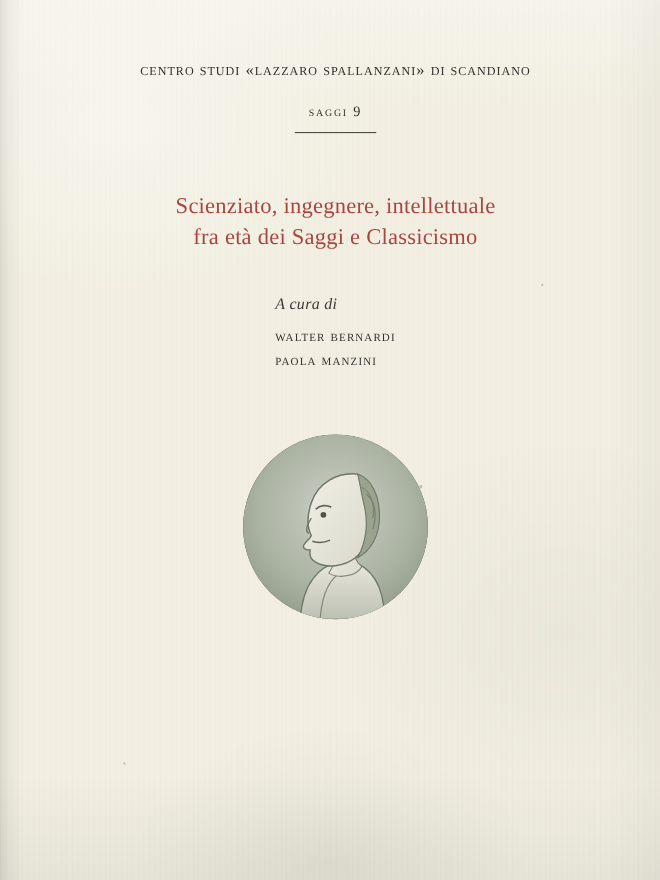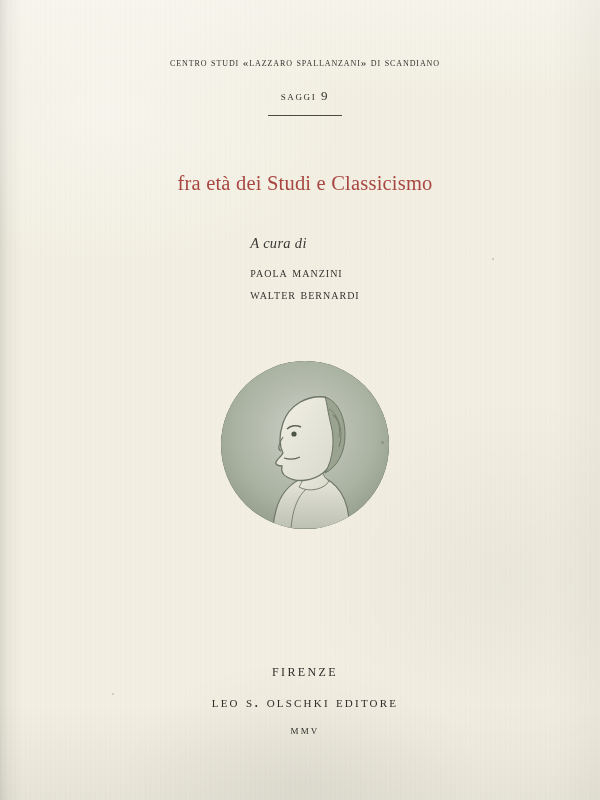--- a/index.html
+++ b/index.html
@@ -65,21 +65,21 @@
   }
 
   
   .series-block {
     text-align: center;
     color: #2f2f2d;
     margin-top: 4px;
   }
   .series-line {
     font-family: "Liberation Serif", serif;
-    font-size: 11px;
+    font-size: 15px;
     letter-spacing: 0.9px;
     font-variant: small-caps;
     text-transform: lowercase;
     white-space: nowrap;
     color: #33322e;
   }
   .series-number {
     margin-top: 20px;
     font-size: 13px;
     letter-spacing: 1.6px;
@@ -211,28 +211,29 @@
   <div class="cover-inner">
 
     <div class="series-block">
       <div class="series-line">Centro Studi «Lazzaro Spallanzani» di Scandiano</div>
       <div class="series-number">Saggi 9</div>
       <div class="series-rule"></div>
     </div>
 
     <div class="title-block">
       <div class="subtitle">
-        <div>fra età dei Studi e Classicismo</div>
+        <div>Scienziato, ingegnere, intellettuale</div>
+        <div>fra età dei Saggi e Classicismo</div>
       </div>
     </div>
 
     <div class="editors-block">
       <div class="editors-lead">A cura di</div>
+      <div class="editor-name">Walter Bernardi</div>
       <div class="editor-name">Paola Manzini</div>
-      <div class="editor-name">Walter Bernardi</div>
     </div>
 
     <div class="portrait-wrap">
       <div class="portrait-frame">
         <svg viewBox="0 0 168 168" xmlns="http://www.w3.org/2000/svg" aria-hidden="true">
           <defs>
             <radialGradient id="bg" cx="50%" cy="42%" r="70%">
               <stop offset="0%" stop-color="#ccd1c6"></stop>
               <stop offset="60%" stop-color="#aab2a2"></stop>
               <stop offset="100%" stop-color="#8a9382"></stop>
@@ -266,20 +267,15 @@
           <path d="M63 97 C69 99 75 98 79 96" fill="none" stroke="#5e6557" stroke-width="1.3"></path>
 
           <path d="M104 36 C116 40 124 54 124 74 C124 92 116 106 104 112
                    C112 98 114 80 110 64 C107 52 106 42 104 36 Z" fill="#9aa290" stroke="#6d7566" stroke-width="1"></path>
           <path d="M112 54 C120 60 122 74 118 86" fill="none" stroke="#77806c" stroke-width="1.1"></path>
           <path d="M108 48 C116 52 120 64 118 76" fill="none" stroke="#77806c" stroke-width="0.9"></path>
         </svg>
       </div>
     </div>
 
-    <div class="imprint-block">
-      <div class="imprint-city">Firenze</div>
-      <div class="imprint-publisher">Leo S. Olschki Editore</div>
-      <div class="imprint-year">MMV</div>
-    </div>
 
   </div>
 </div>
 
 </body></html>

